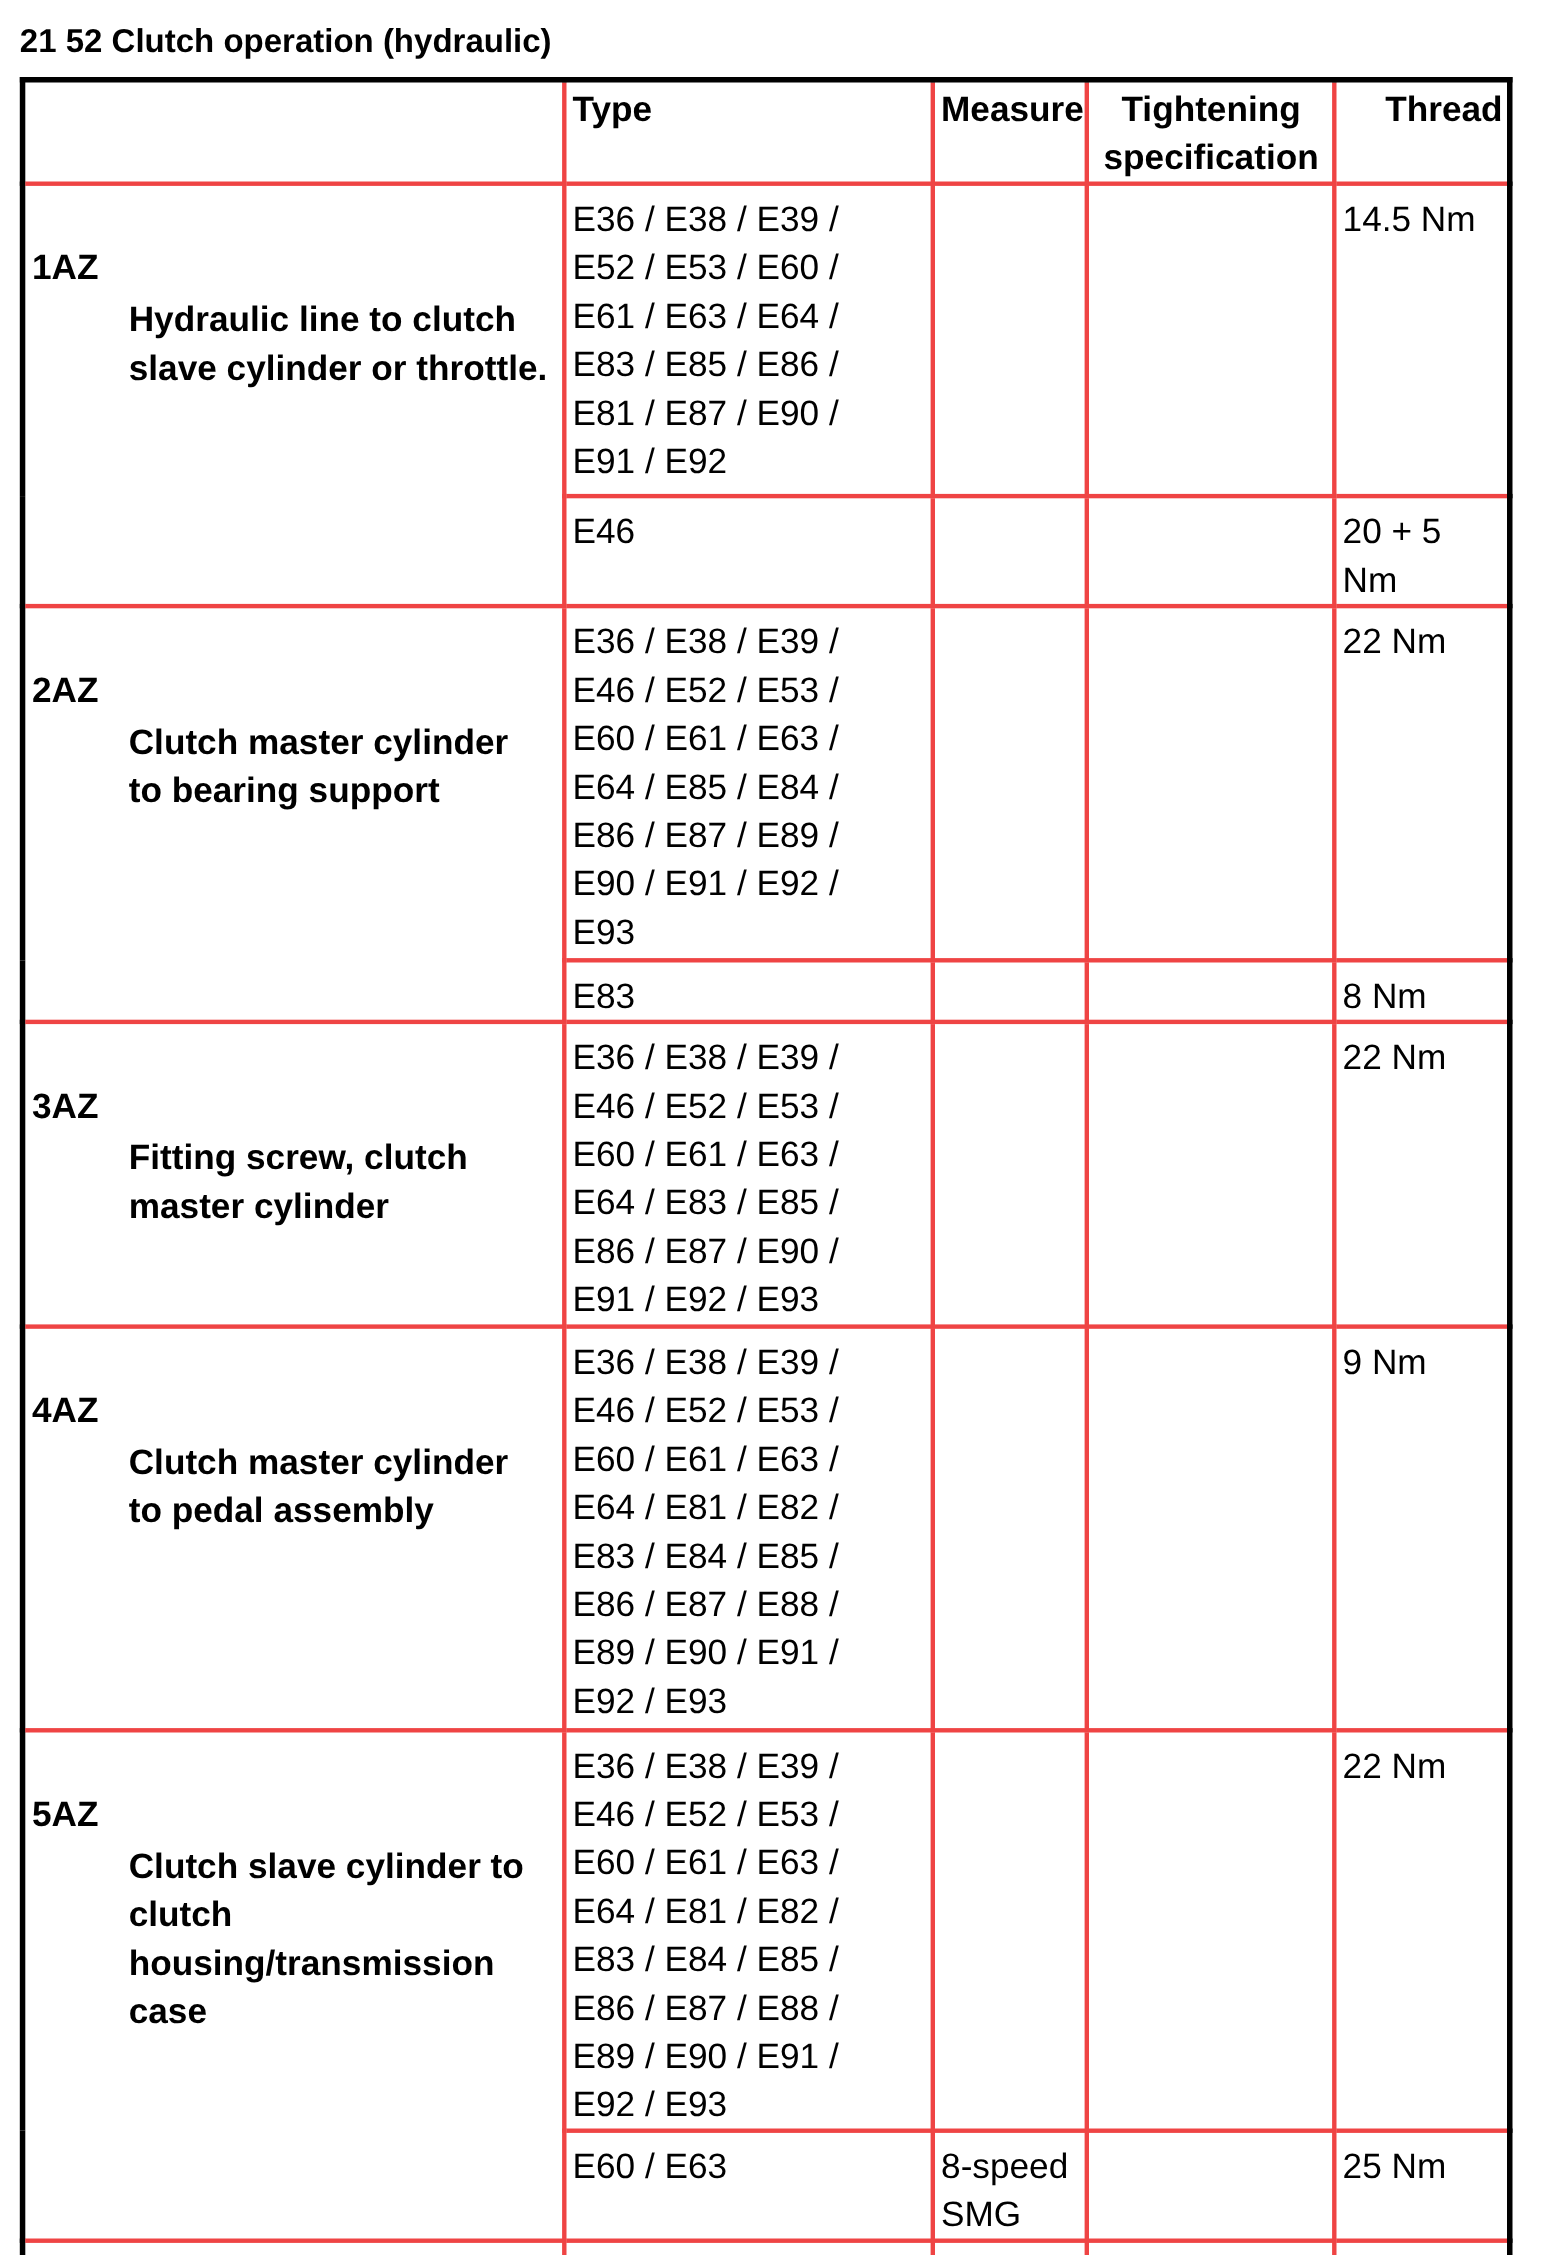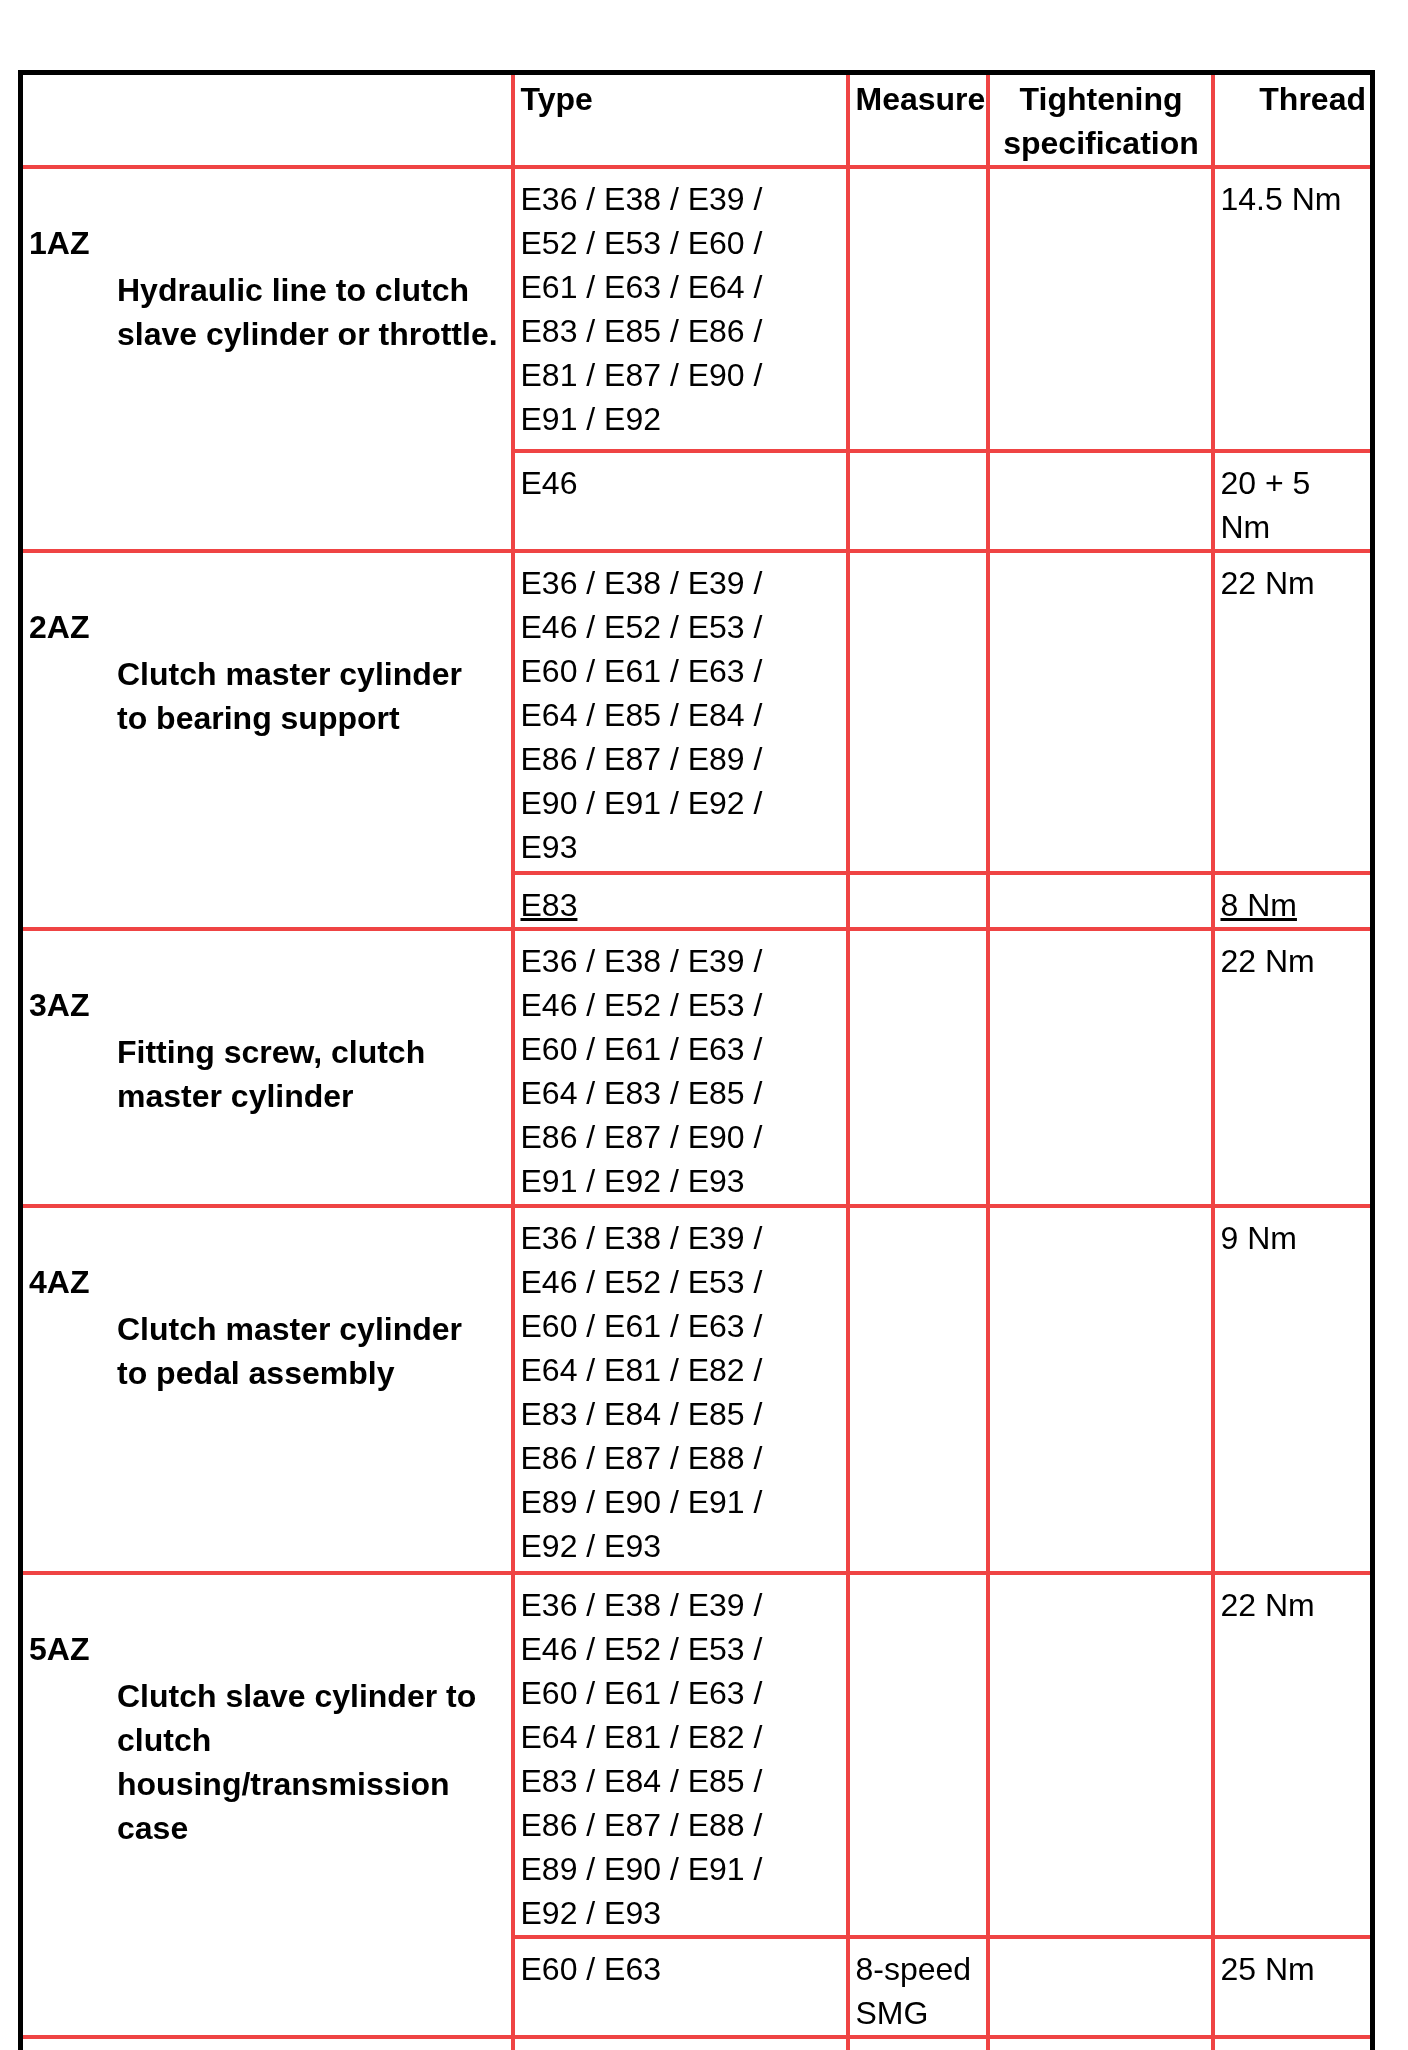--- a/index.html
+++ b/index.html
@@ -38,37 +38,38 @@
   }
   
   tr.hdr{height:93px;}
   tr.hdr td{font-weight:bold;padding-top:2px;}
   td.h-type{text-align:left;padding-left:7px;}
   td.h-thread{text-align:right;padding-right:6px;}
   td.h-tight{text-align:center;padding-left:2px;padding-right:2px;}
   td.h-measure{text-align:right;padding-right:4px;}
   
   tr.r0a{height:284px;} tr.r0b{height:96px;}
-  tr.r1a{height:322px;} tr.r1b{height:53px;text-decoration:underline;}
+  tr.r1a{height:322px;} tr.r1b{height:53px;}
   tr.r2{height:277px;}  tr.r3{height:367px;}
   tr.r4a{height:363px;} tr.r4b{height:98px;}
   tr.r5{height:130px;}
   tr.r5 td{padding-top:3px;}
   td.labelcell{padding:8px 4px 0 4px;font-weight:bold;}
   .labelwrap{display:flex;align-items:flex-start;}
   .rowlabel{width:88px;flex:0 0 88px;}
   .rowdesc{flex:1;white-space:pre-line;margin-top:47px;}
   td.measurecell{padding-left:5px;padding-right:4px;}
   td.threadcell{padding-left:5px;}
 </style>
 </head>
 <body>
 
 <div class="page">
 
+  <div class="doc-title">21 52 Clutch operation (hydraulic)</div>
 
   <table class="spec">
     <colgroup>
       <col style="width:492px">
       <col style="width:335px">
       <col style="width:140px">
       <col style="width:225px">
       <col style="width:160px">
     </colgroup>
 

